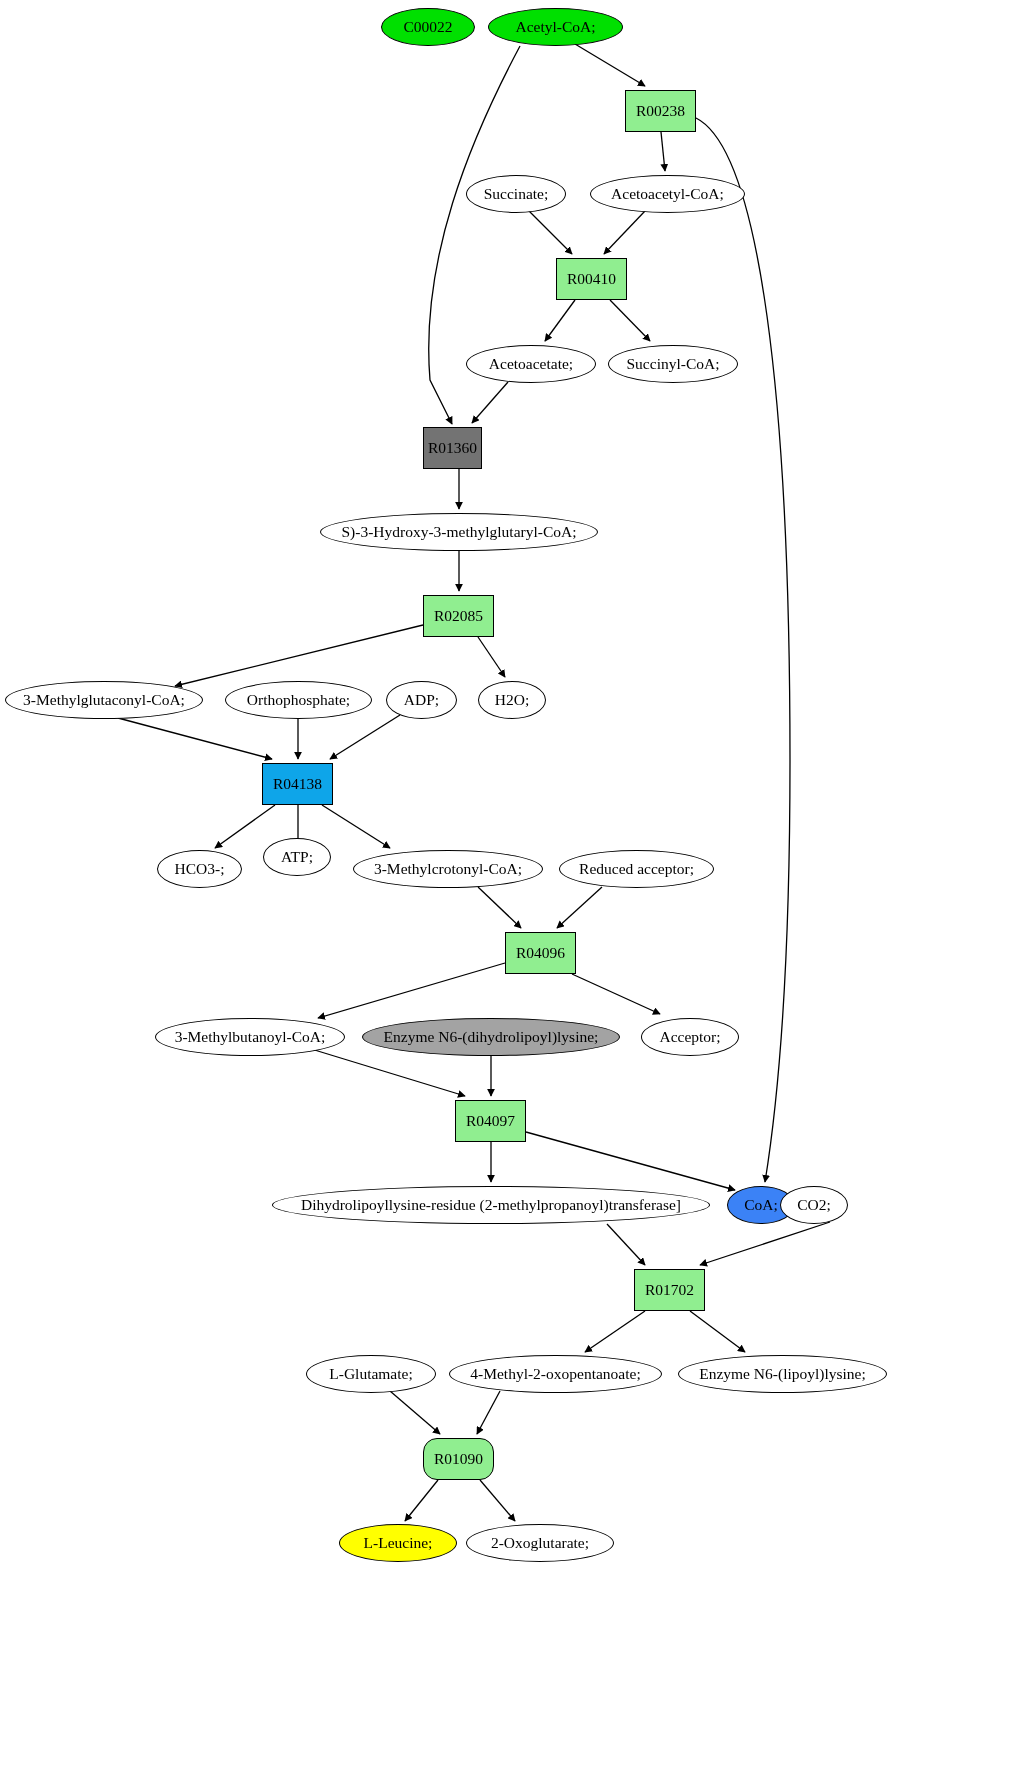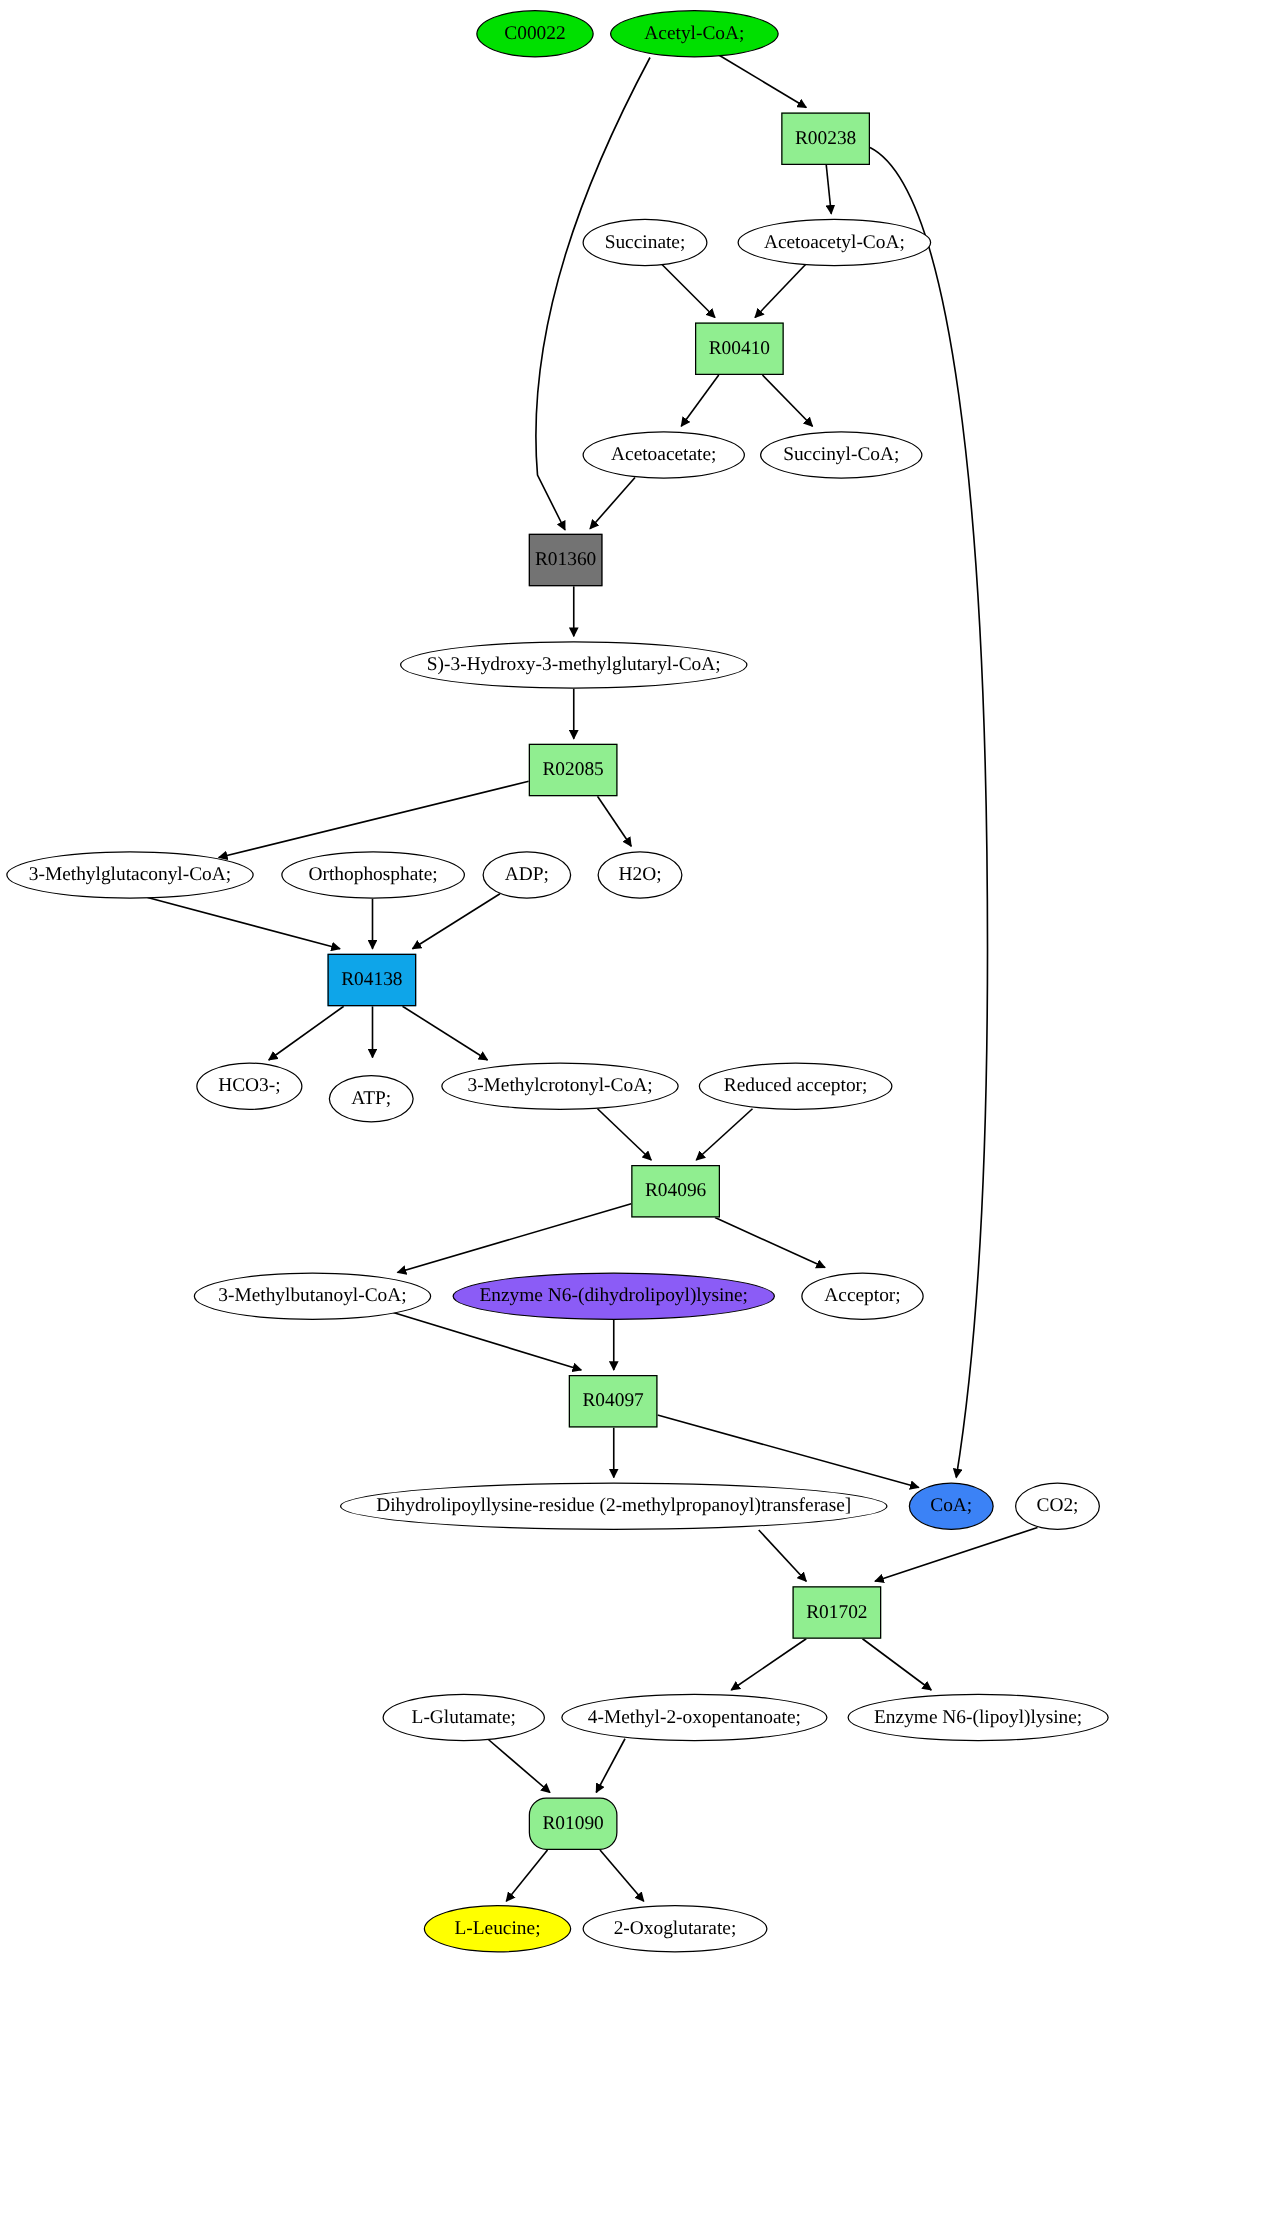--- a/index.html
+++ b/index.html
@@ -143,51 +143,51 @@
       </div>
       <div class="node ellipse" style="left: 478px; top: 681px; width: 68px; height: 38px; background: rgb(255, 255, 255);">
         <span style="white-space: nowrap;">H2O;</span>
       </div>
       <div class="node rect" style="left: 262px; top: 763px; width: 71px; height: 42px; background: #0ea5e9;">
         <span style="white-space: nowrap;">R04138</span>
       </div>
       <div class="node ellipse" style="left: 157px; top: 850px; width: 85px; height: 38px; background: rgb(255, 255, 255);">
         <span style="white-space: nowrap;">HCO3-;</span>
       </div>
-      <div class="node ellipse" style="left: 263px; top: 860px; width: 68px; height: 38px; background: rgb(255, 255, 255); text-align: right;">
+      <div class="node ellipse" style="left: 263px; top: 838px; width: 68px; height: 38px; background: rgb(255, 255, 255); text-align: right;">
         <span style="white-space: nowrap;">ATP;</span>
       </div>
       <div class="node ellipse" style="left: 353px; top: 850px; width: 190px; height: 38px; background: rgb(255, 255, 255);">
         <span style="white-space: nowrap;">3-Methylcrotonyl-CoA;</span>
       </div>
       <div class="node ellipse" style="left: 559px; top: 850px; width: 155px; height: 38px; background: rgb(255, 255, 255);">
         <span style="white-space: nowrap;">Reduced acceptor;</span>
       </div>
       <div class="node rect" style="left: 505px; top: 932px; width: 71px; height: 42px; background: rgb(144, 238, 144);">
         <span style="white-space: nowrap;">R04096</span>
       </div>
       <div class="node ellipse" style="left: 155px; top: 1018px; width: 190px; height: 38px; background: rgb(255, 255, 255);">
         <span style="white-space: nowrap;">3-Methylbutanoyl-CoA;</span>
       </div>
-      <div class="node ellipse" style="left: 362px; top: 1018px; width: 258px; height: 38px; background: #8b5cf6;">
+      <div class="node ellipse" style="left: 362px; top: 1018px; width: 258px; height: 38px; background: #a3a3a3;">
         <span style="white-space: nowrap;">Enzyme N6-(dihydrolipoyl)lysine;</span>
       </div>
       <div class="node ellipse" style="left: 641px; top: 1018px; width: 98px; height: 38px; background: rgb(255, 255, 255);">
         <span style="white-space: nowrap;">Acceptor;</span>
       </div>
       <div class="node rect" style="left: 455px; top: 1100px; width: 71px; height: 42px; background: rgb(144, 238, 144);">
         <span style="white-space: nowrap;">R04097</span>
       </div>
       <div class="node ellipse" style="left: 272px; top: 1186px; width: 438px; height: 38px; background: rgb(255, 255, 255);">
         <span style="white-space: nowrap;">Dihydrolipoyllysine-residue (2-methylpropanoyl)transferase]</span>
       </div>
       <div class="node ellipse" style="left: 727px; top: 1186px; width: 68px; height: 38px; background: #3b82f6;">
         <span style="white-space: nowrap;">CoA;</span>
       </div>
-      <div class="node ellipse" style="left: 812px; top: 1186px; width: 68px; height: 38px; background: rgb(255, 255, 255);">
+      <div class="node ellipse" style="left: 780px; top: 1186px; width: 68px; height: 38px; background: rgb(255, 255, 255);">
         <span style="white-space: nowrap;">CO2;</span>
       </div>
       <div class="node rect" style="left: 634px; top: 1269px; width: 71px; height: 42px; background: rgb(144, 238, 144);">
         <span style="white-space: nowrap;">R01702</span>
       </div>
       <div class="node ellipse" style="left: 306px; top: 1355px; width: 130px; height: 38px; background: rgb(255, 255, 255);">
         <span style="white-space: nowrap;">L-Glutamate;</span>
       </div>
       <div class="node ellipse" style="left: 449px; top: 1355px; width: 213px; height: 38px; background: rgb(255, 255, 255);">
         <span style="white-space: nowrap;">4-Methyl-2-oxopentanoate;</span>

